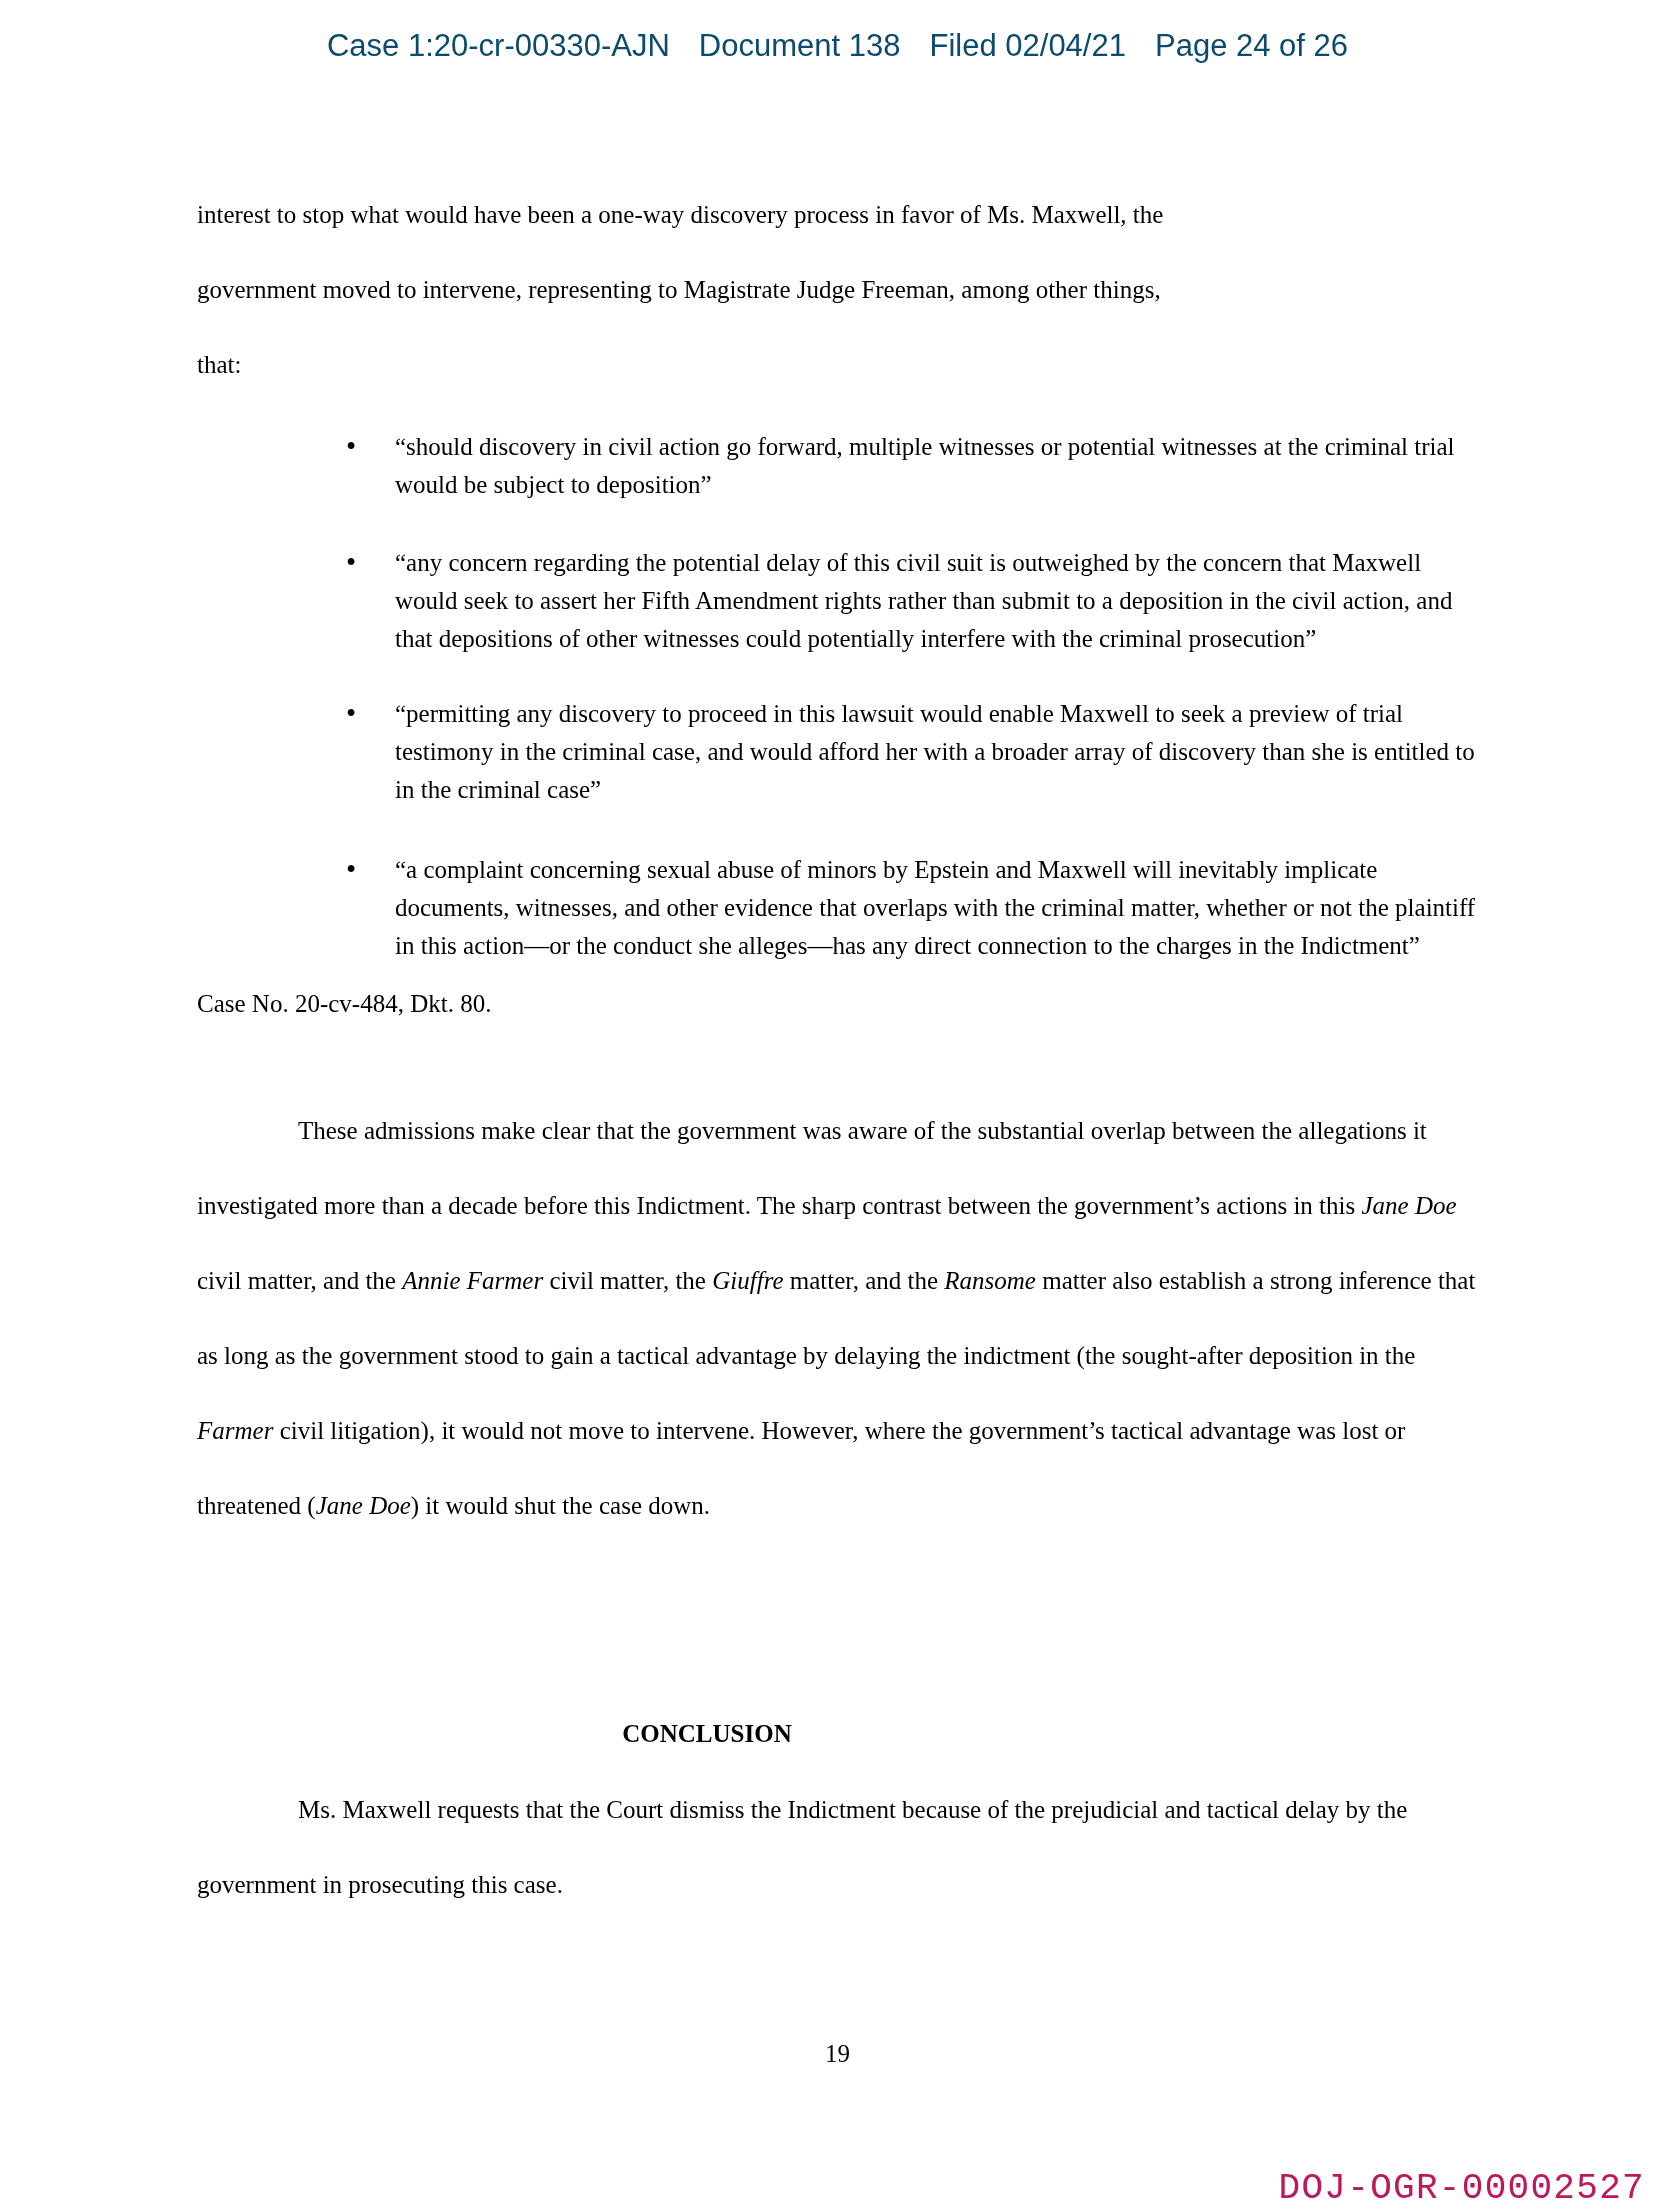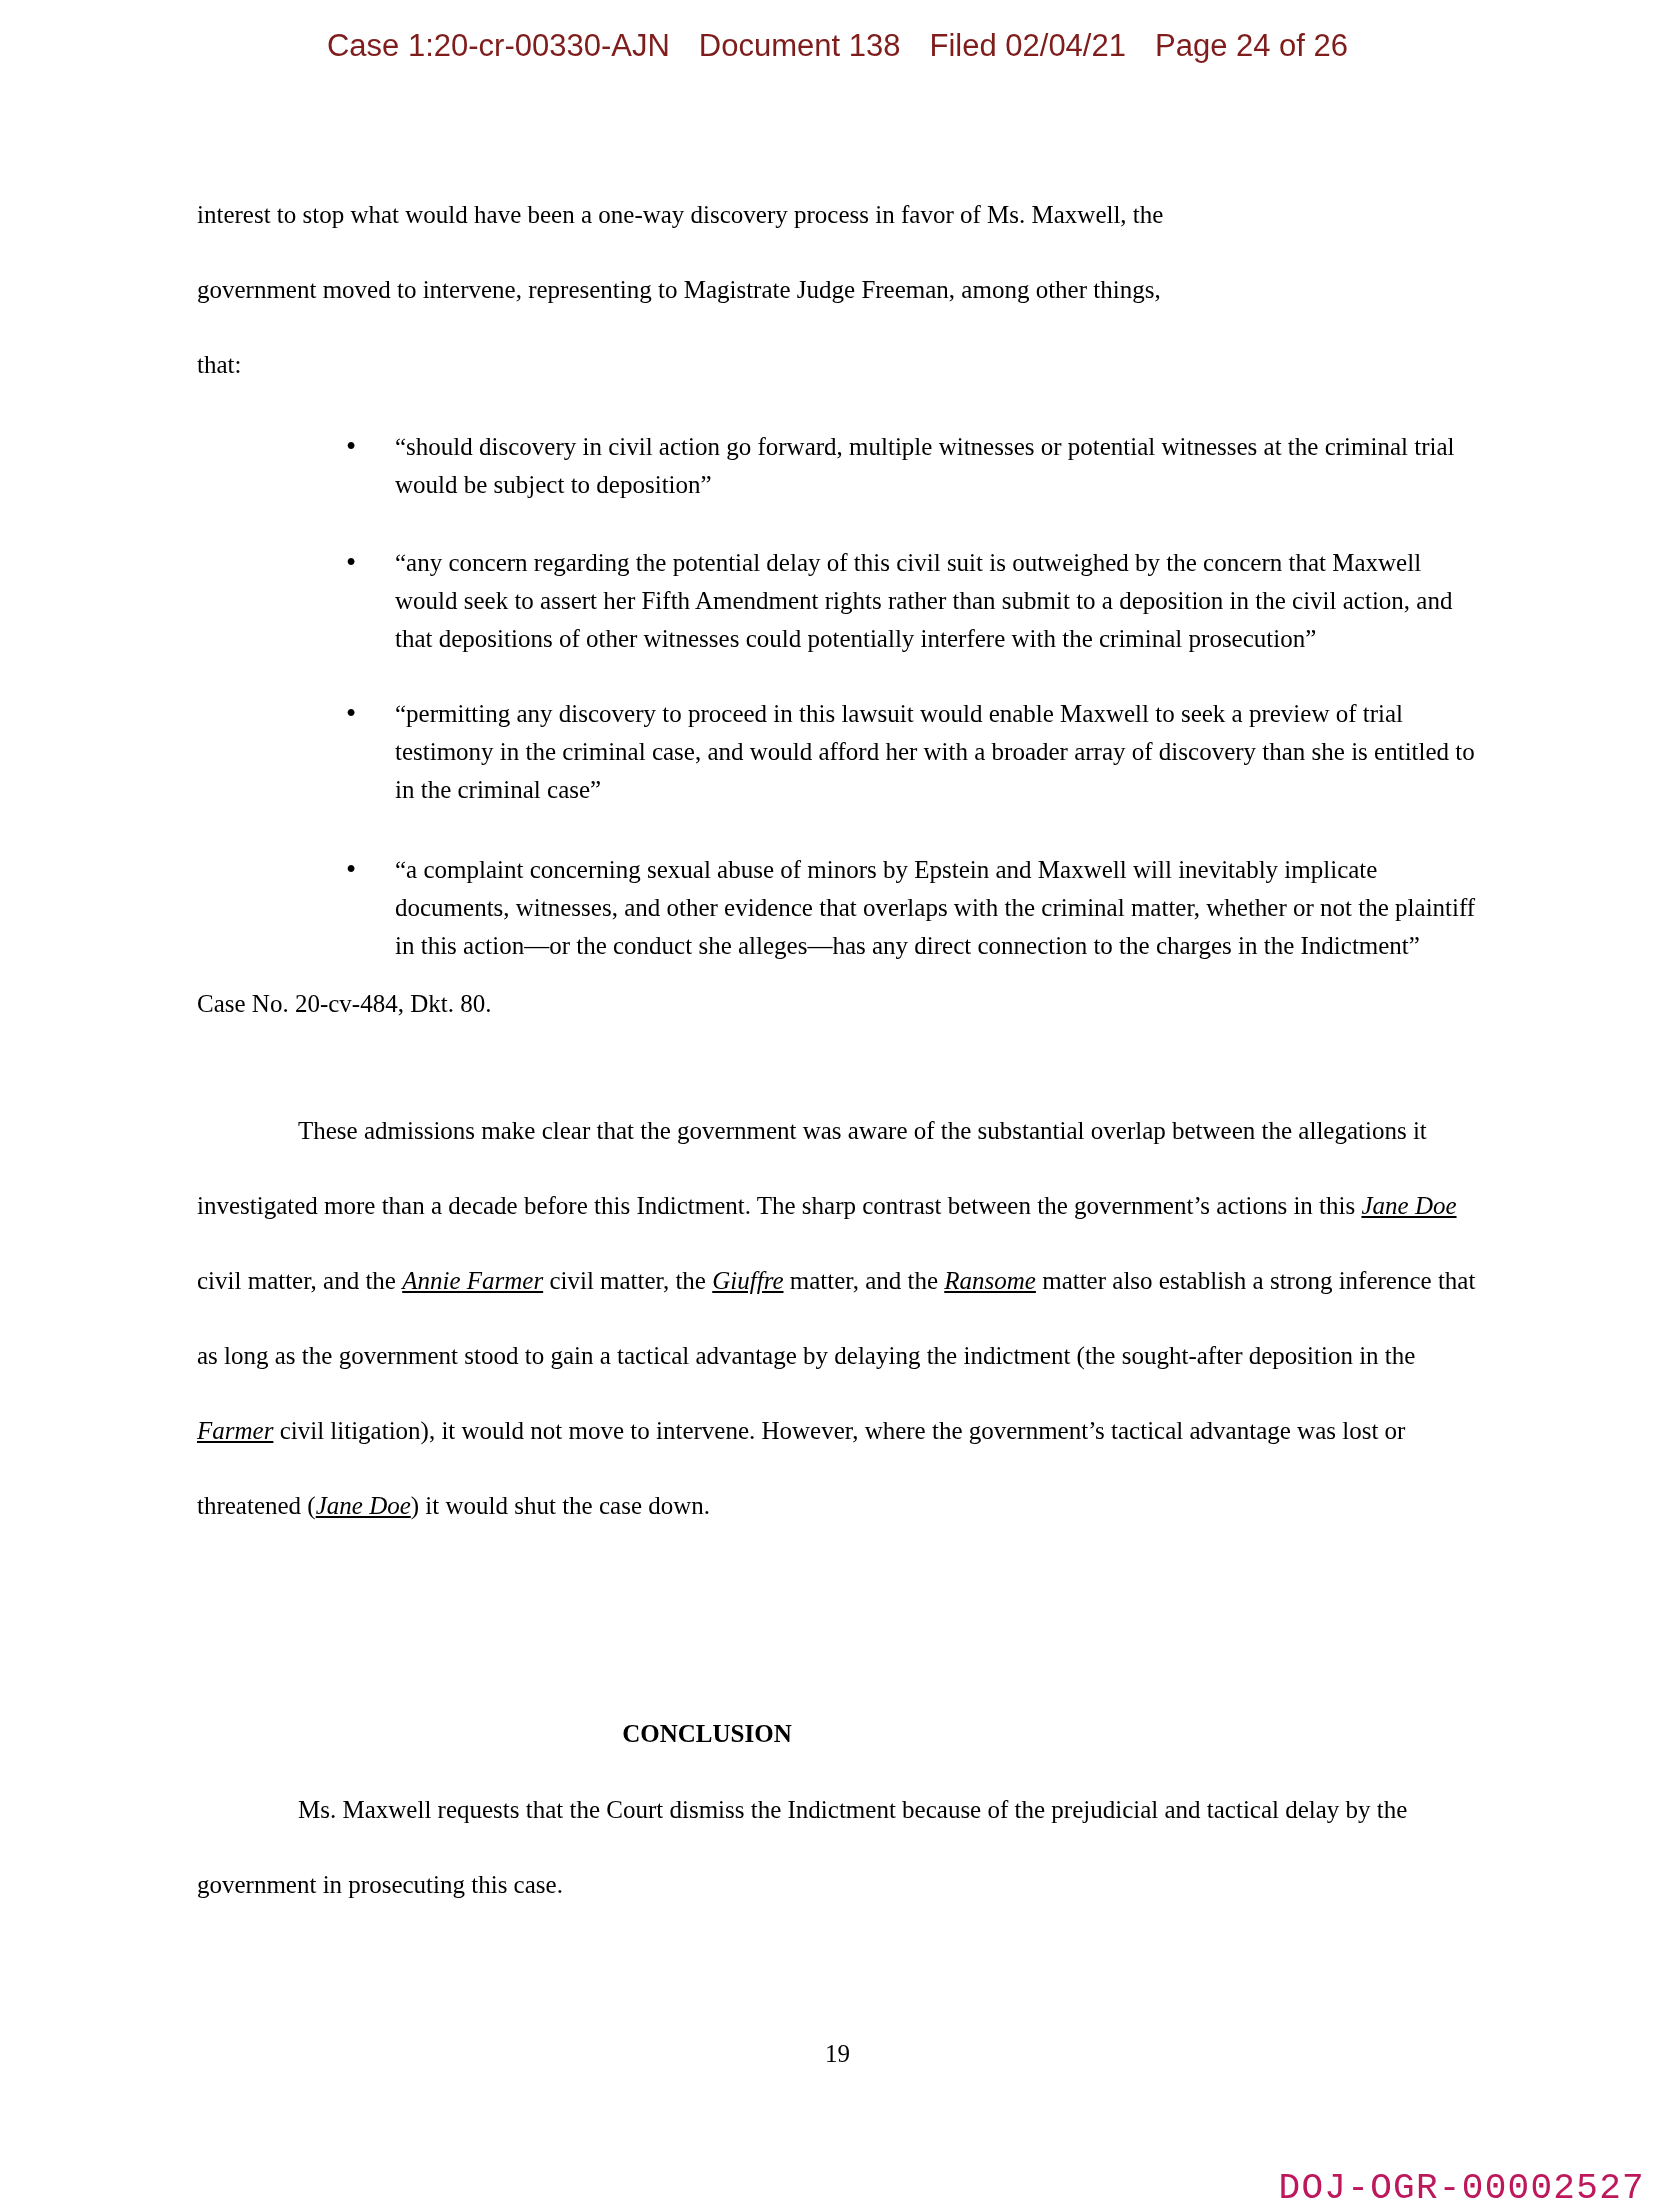--- a/index.html
+++ b/index.html
@@ -1,29 +1,29 @@
 <!DOCTYPE html>
 <html style="font-size:10.5px"><head>
 <meta charset="utf-8">
 <style>
   html, body { margin:0; padding:0; background:#ffffff; }
   body { width:1675px; height:2205px; position:relative; overflow:hidden; color:#000; }
   .hdr { position:absolute; left:0; width:1675px; top:28px; text-align:center;
-         font-family:"Liberation Sans", sans-serif; font-size:31px; color:#7f1d1d; white-space:pre; }
+         font-family:"Liberation Sans", sans-serif; font-size:31px; color:#0c4a6e; white-space:pre; }
   .hdr span { margin:0 14.5px; }
   .serif { font-family:"Liberation Serif", serif; font-size:25px; }
   .line { position:absolute; left:197px; white-space:nowrap; line-height:37px; }
   .bullet-dot { position:absolute; left:346px; font-family:"Liberation Serif", serif; font-size:29px; line-height:37px; }
   .bullet-text { position:absolute; left:395px; width:1090px; line-height:38px; }
   .para { position:absolute; left:197px; width:1281px; line-height:75px; text-align:left; }
   .indent { text-indent:101px; }
   .heading { position:absolute; left:0; width:1414px; text-align:center; font-weight:bold; }
   .pagenum { position:absolute; left:0; width:1675px; text-align:center; top:2040px; }
   .stamp { position:absolute; right:30px; top:2168px; font-family:"Liberation Mono", monospace; font-size:36px; color:#be185d; letter-spacing:1.3px; }
-  i { font-style:italic;text-decoration:underline; }
+  i { font-style:italic; }
 </style>
 </head>
 <body>
 
 <div class="hdr"><span>Case 1:20-cr-00330-AJN</span><span>Document 138</span><span>Filed 02/04/21</span><span>Page 24 of 26</span></div>
 
 <div class="line serif" style="top:196px">interest to stop what would have been a one-way discovery process in favor of Ms. Maxwell, the</div>
 <div class="line serif" style="top:271px">government moved to intervene, representing to Magistrate Judge Freeman, among other things,</div>
 <div class="line serif" style="top:346px">that:</div>
 

